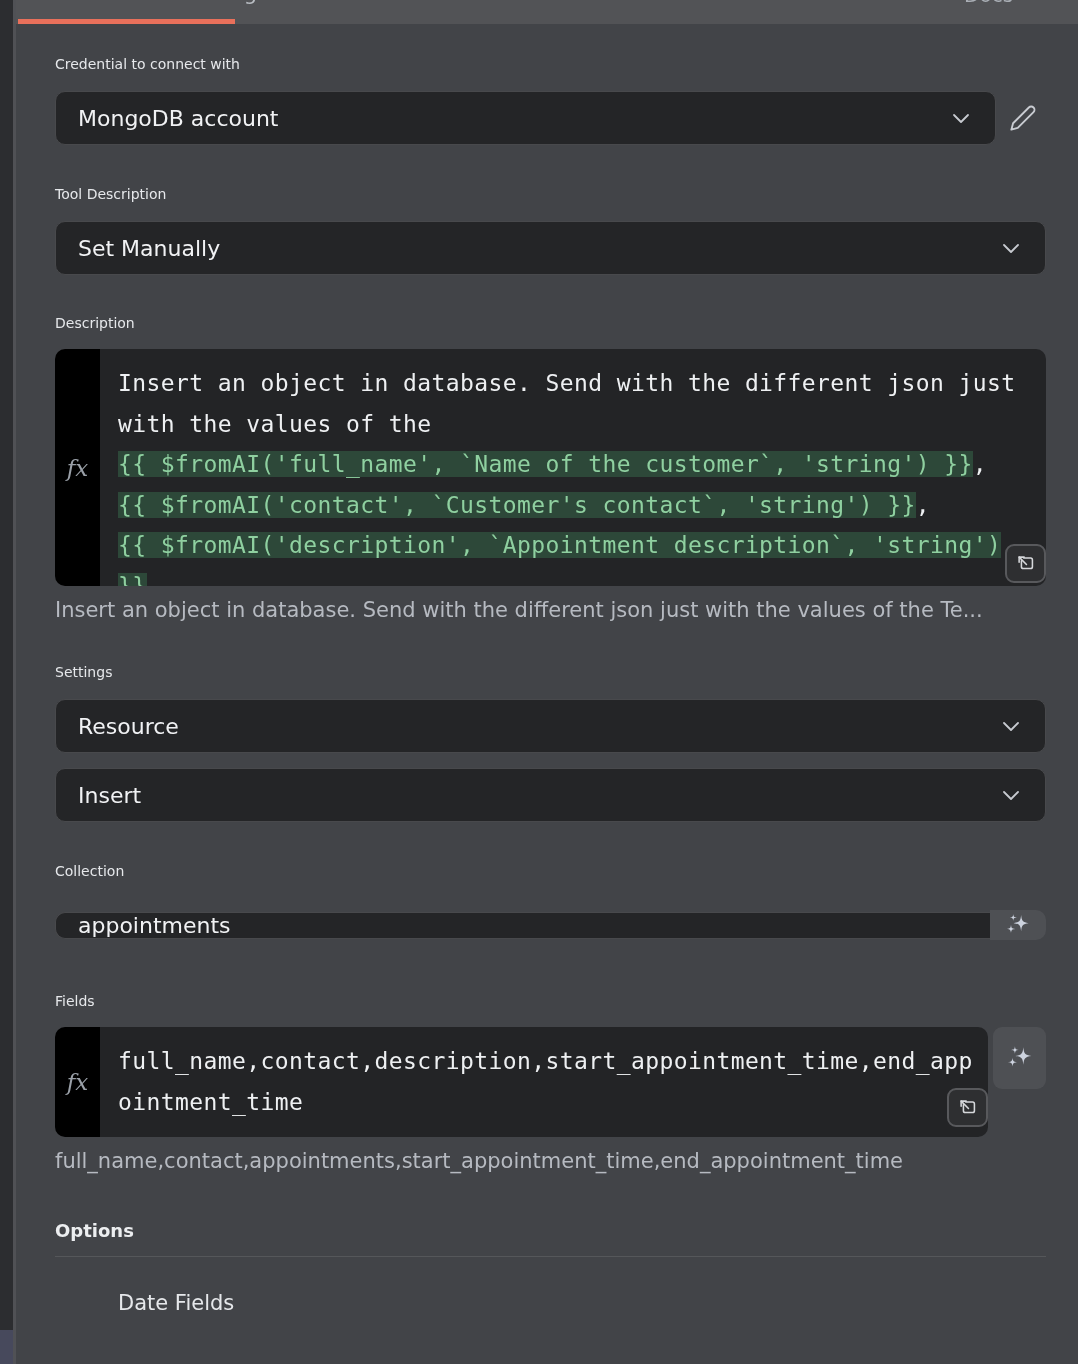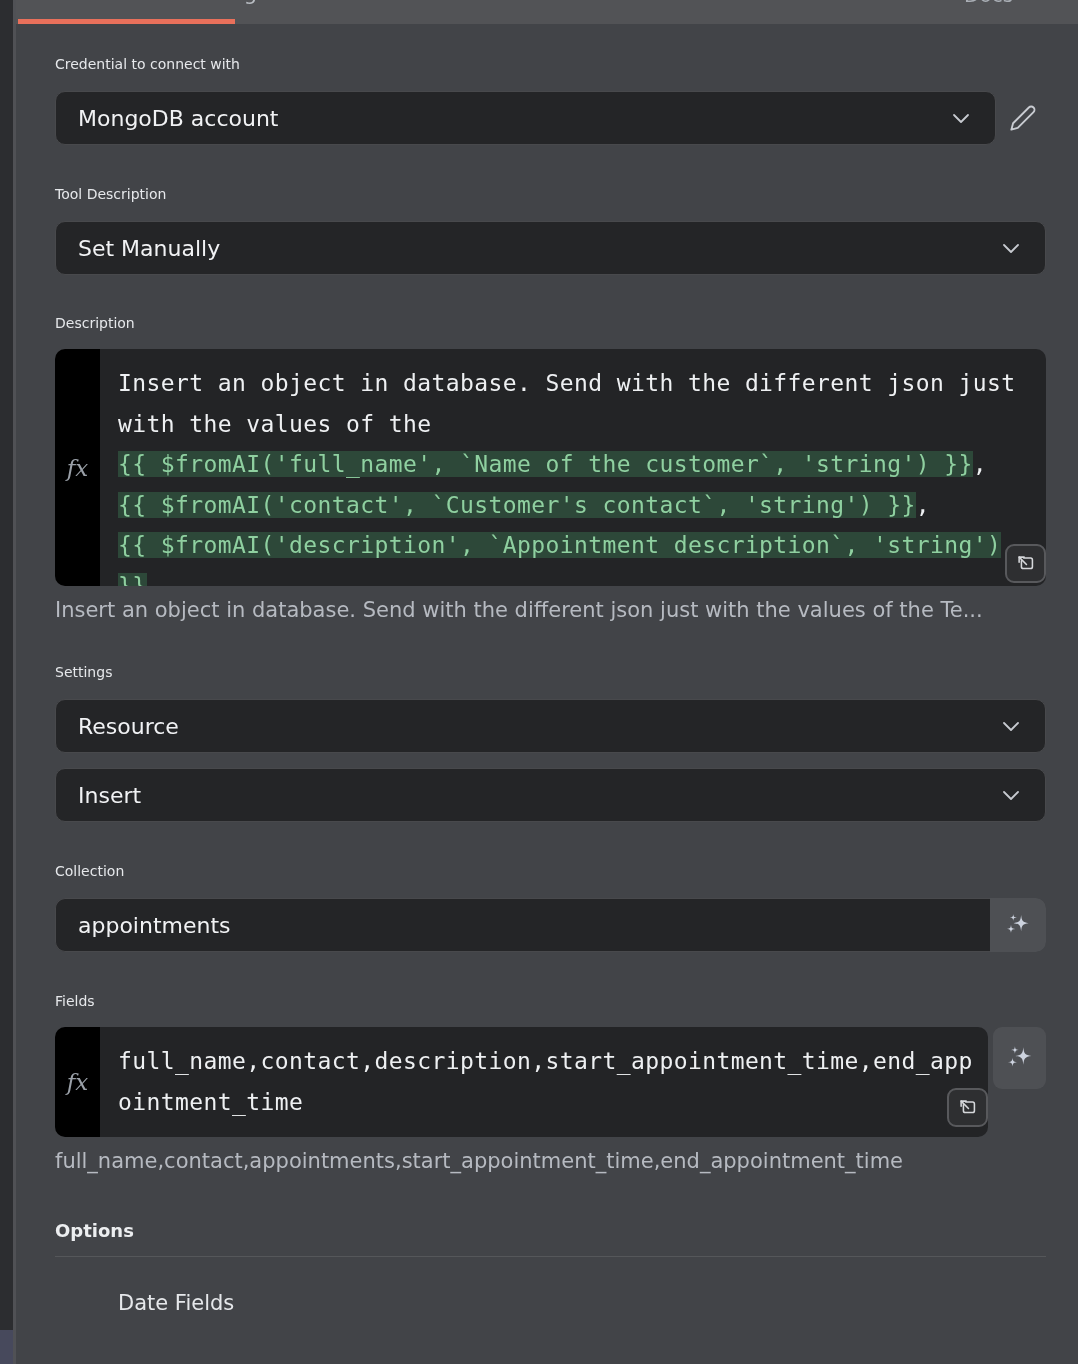--- a/index.html
+++ b/index.html
@@ -62,21 +62,21 @@
     position:absolute; right:0; width:41px; height:39px;
     background:#2e2f31; border:2px solid #58595c; border-radius:9px;
     display:flex; align-items:center; justify-content:center; cursor:pointer;
   }
   .code-editor.desc .expand-btn { bottom:3px; }
   .code-editor.fields-editor .expand-btn { bottom:10px; }
 
   .hint { margin-top:11px; font-size:21px; color:#b6bac1; line-height:26px; white-space:nowrap; }
 
   
-  .text-input-group { display:flex; margin-top:15px; overflow:hidden; }
+  .text-input-group { display:flex; margin-top:15px; overflow:hidden;align-items:center; }
   .text-input {
     flex:1; background:#242527; border:1px solid #48494c; border-right:none;
     border-radius:10px 0 0 10px; display:flex; align-items:center; padding:0 22px;
   }
   .text-input .value { font-size:22px; color:#f1f2f4; }
   .sparkle-btn {
     width:56px; background:#4e5054; border:none; cursor:pointer;
     display:flex; align-items:center; justify-content:center;
   }
   .sparkle-btn.attached { border-radius:0 10px 10px 0; }

